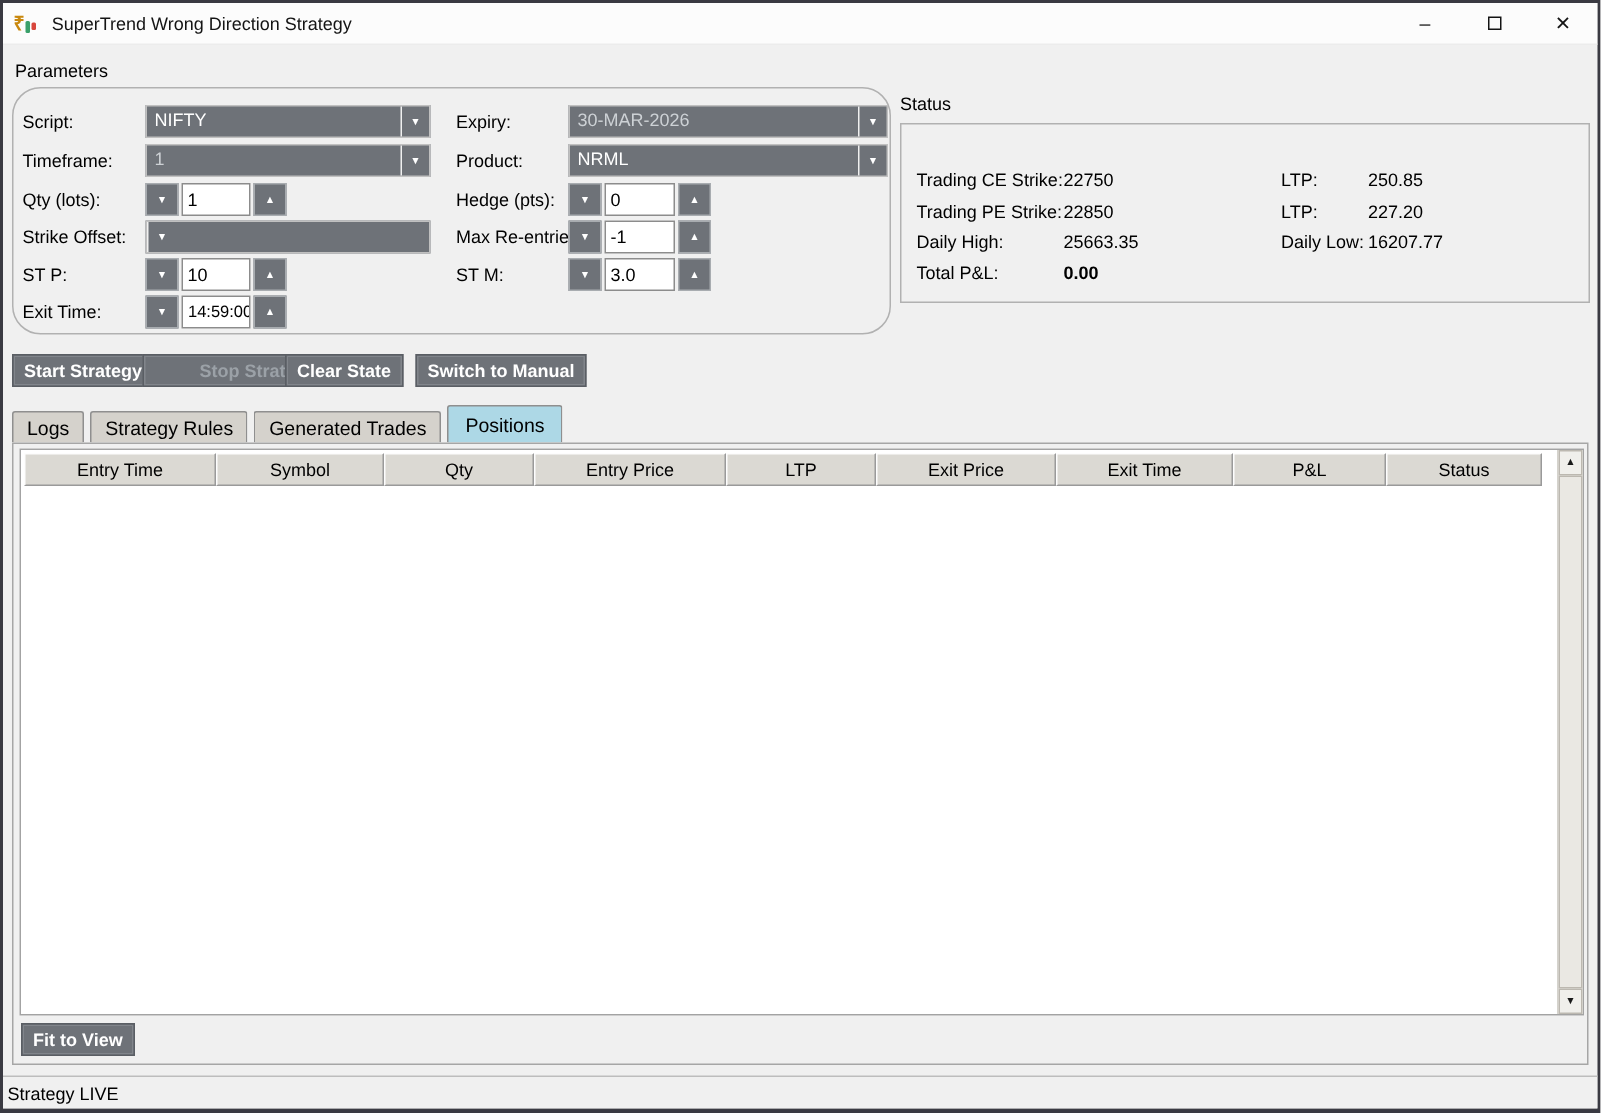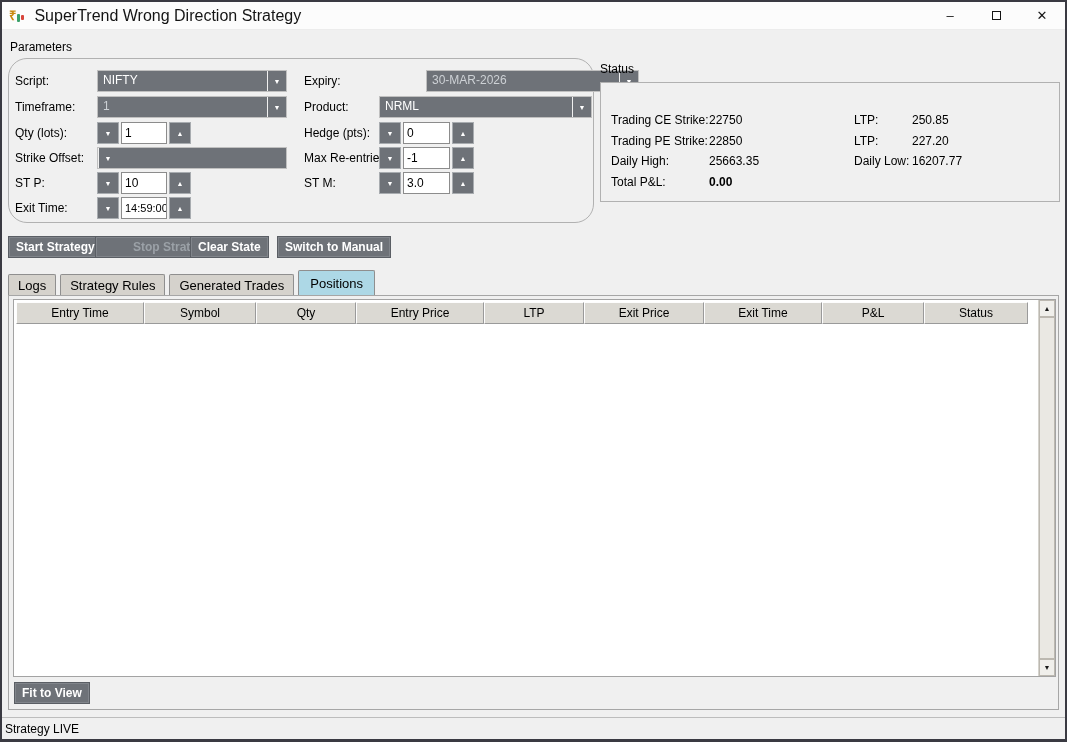--- a/index.html
+++ b/index.html
@@ -8,21 +8,21 @@
             border:2px solid #3a3a42; border-bottom-width:3px; overflow:hidden; }
 
   
   .titlebar { position:absolute; top:0; left:0; right:0; height:28px; background:#fcfcfc;
               display:flex; align-items:center; border-bottom:1px solid #ececec; }
   .app-icon { margin-left:7px; display:flex; align-items:flex-end; }
   .rupee { color:#c9880e; font-weight:bold; font-size:13px; line-height:12px; }
   .candle { display:inline-block; width:3px; margin-left:1px; border-radius:1px; }
   .candle.g { height:8px; background:#3aa06a; }
   .candle.r { height:5px; background:#d8463c; margin-bottom:2px; }
-  .title { margin-left:10px; font-size:16px; color:#141414; }
+  .title { margin-left:10px; font-size:12px; color:#141414; }
   .win-controls { margin-left:auto; display:flex; height:100%; }
   .win-btn { width:46px; display:flex; align-items:center; justify-content:center;
              font-size:13px; color:#141414; cursor:default; }
   .max-box { width:9px; height:9px; border:1px solid #141414; display:inline-block; }
 
   
   .group-label { position:absolute; font-size:12px; color:#000; }
   .gbox { position:absolute; border:1px solid #b1b1b1; background:#f0f0f0; }
 
   
@@ -145,21 +145,21 @@
     </div>
 
     <span class="plabel" style="left:6px; top:142px;">Exit Time:</span>
     <div class="spin" style="left:88px; top:138px;">
       <span class="sbtn">▼</span>
       <input class="sfield time" readonly="" value="14:59:00" style="">
       <span class="sbtn">▲</span>
     </div>
 
     <span class="plabel" style="left:295px; top:15px;">Expiry:</span>
-    <div class="combo" style="left:370px; top:11px; width:213px;margin-left:47px;">
+    <div class="combo" style="left:370px; top:11px; width:213px;">
       <span class="cval dim">30-MAR-2026</span>
       <span class="carrow">▼</span>
     </div>
 
     <span class="plabel" style="left:295px; top:41px;">Product:</span>
     <div class="combo" style="left:370px; top:37px; width:213px;">
       <span class="cval">NRML</span>
       <span class="carrow">▼</span>
     </div>
 

